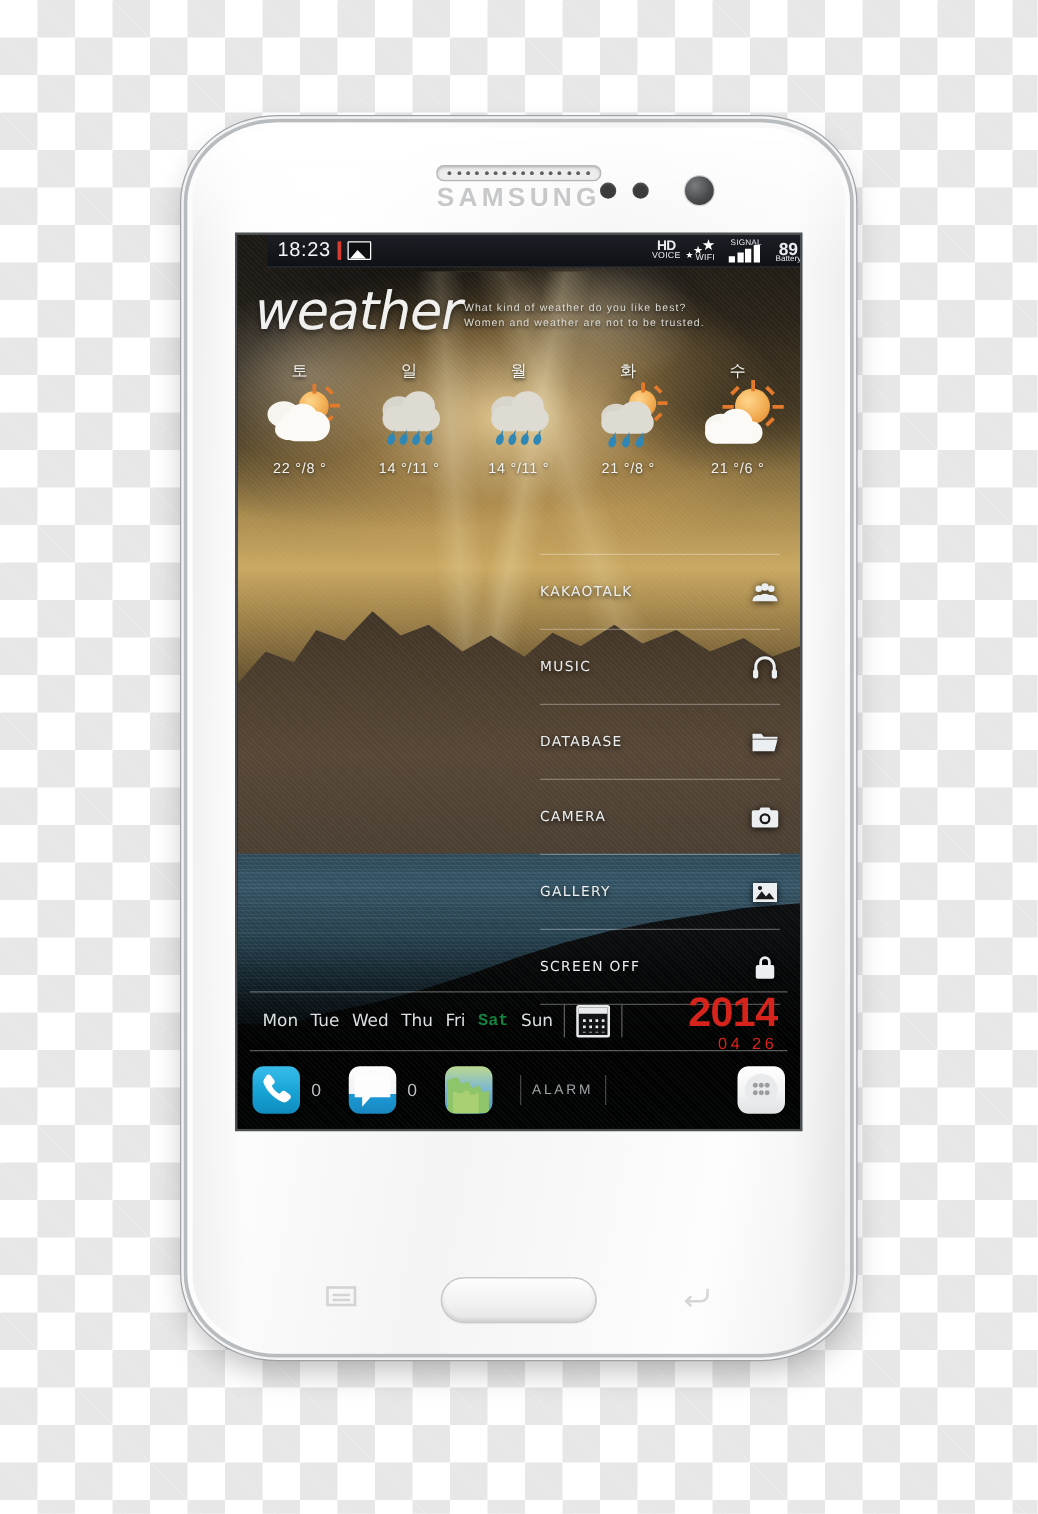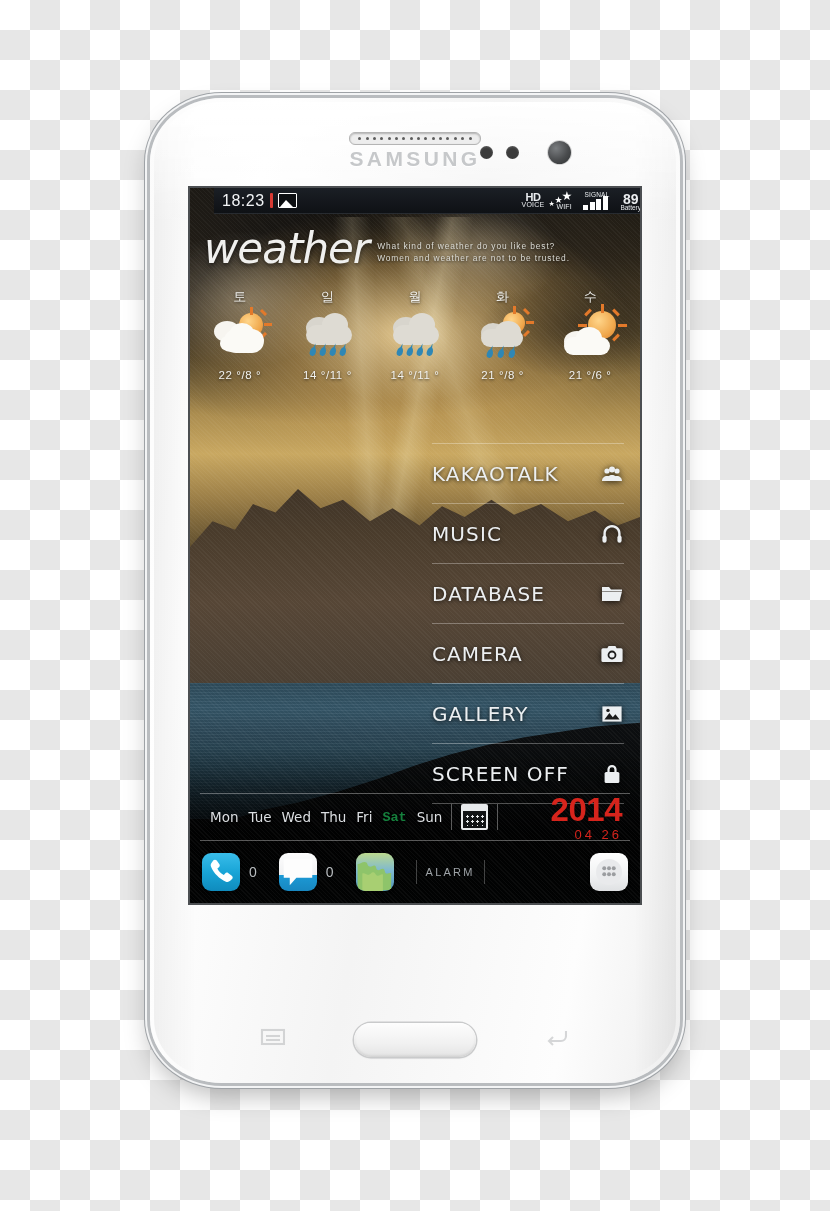--- a/index.html
+++ b/index.html
@@ -145,21 +145,21 @@
   .batt .num b{display:block;font-size:14px;font-weight:bold;}
   .batt .num s{display:block;font-size:6.5px;text-decoration:none;}
   .batt .cell{width:11px;height:19px;border:1.6px solid #fff;border-radius:2px;position:relative;
               background:linear-gradient(180deg,#e8eaec 0%,#e8eaec 78%,#c4342c 78%,#c4342c 100%);}
   .batt .cell:before{content:"";position:absolute;left:3px;top:-4px;width:5px;height:3px;background:#fff;border-radius:1px;}
 
   
   .wx-head{position:absolute;left:0;top:40px;width:100%;display:flex;align-items:flex-start;padding:0 14px;box-sizing:border-box;}
   .wx-logo{font-size:42px;line-height:1;color:#f0f0ee;font-weight:300;letter-spacing:-1px;
            text-shadow:0 2px 5px rgba(0,0,0,.55);font-family:"DejaVu Sans",sans-serif;font-style:italic;}
-  .wx-quote{margin-left:8px;margin-top:12px;color:#dcdcd6;font-size:8.4px;line-height:1.45;
+  .wx-quote{margin-left:2px;margin-top:12px;color:#dcdcd6;font-size:8.4px;line-height:1.45;
             letter-spacing:.9px;text-shadow:0 1px 3px rgba(0,0,0,.7);}
 
   
   .forecast{position:absolute;left:0;top:100px;width:100%;display:flex;padding:0 6px;box-sizing:border-box;}
   .fc{flex:1;text-align:center;}
   .fc .day{font-size:13px;color:#f1f1ee;text-shadow:0 1px 3px rgba(0,0,0,.7);font-family:"DejaVu Sans",sans-serif;}
   .fc .ico{height:58px;position:relative;margin:3px 0 2px;}
   .fc .tmp{font-size:11.5px;color:#f2f2ef;letter-spacing:.6px;text-shadow:0 1px 3px rgba(0,0,0,.7);}
 
   .sun{position:absolute;border-radius:50%;
@@ -169,21 +169,21 @@
   .drop{position:absolute;width:6px;height:9px;background:#2f87b5;
         border-radius:50% 50% 50% 50%/60% 60% 40% 40%;transform:rotate(18deg);}
   .drop:before{content:"";position:absolute;left:1.6px;top:-4px;width:0;height:0;
     border-left:1.4px solid transparent;border-right:1.4px solid transparent;border-bottom:5px solid #2f87b5;}
 
   
   #menu{position:absolute;right:16px;top:255px;width:192px;}
   .mrow{position:relative;height:59px;display:flex;align-items:center;justify-content:space-between;
         border-top:1px solid rgba(255,255,255,.30);}
   .mrow:last-child{border-bottom:1px solid rgba(255,255,255,.30);}
-  .mrow .lbl{font-size:20px;color:#eceff1;letter-spacing:1.1px;text-shadow:0 1px 4px rgba(0,0,0,.8);
+  .mrow .lbl{font-size:11px;color:#eceff1;letter-spacing:1.1px;text-shadow:0 1px 4px rgba(0,0,0,.8);
              font-family:"DejaVu Sans",sans-serif;}
   .mrow .mi{width:24px;height:24px;position:relative;flex:none;}
   .mi svg{display:block;width:100%;height:100%;fill:#eceff1;
           filter:drop-shadow(0 1px 3px rgba(0,0,0,.8));}
 
   
   #datebar{position:absolute;left:10px;right:10px;bottom:62px;height:46px;
            display:flex;align-items:center;
            border-top:1px solid rgba(255,255,255,.34);border-bottom:1px solid rgba(255,255,255,.34);}
   .days{display:flex;gap:10px;align-items:center;padding-left:10px;}

